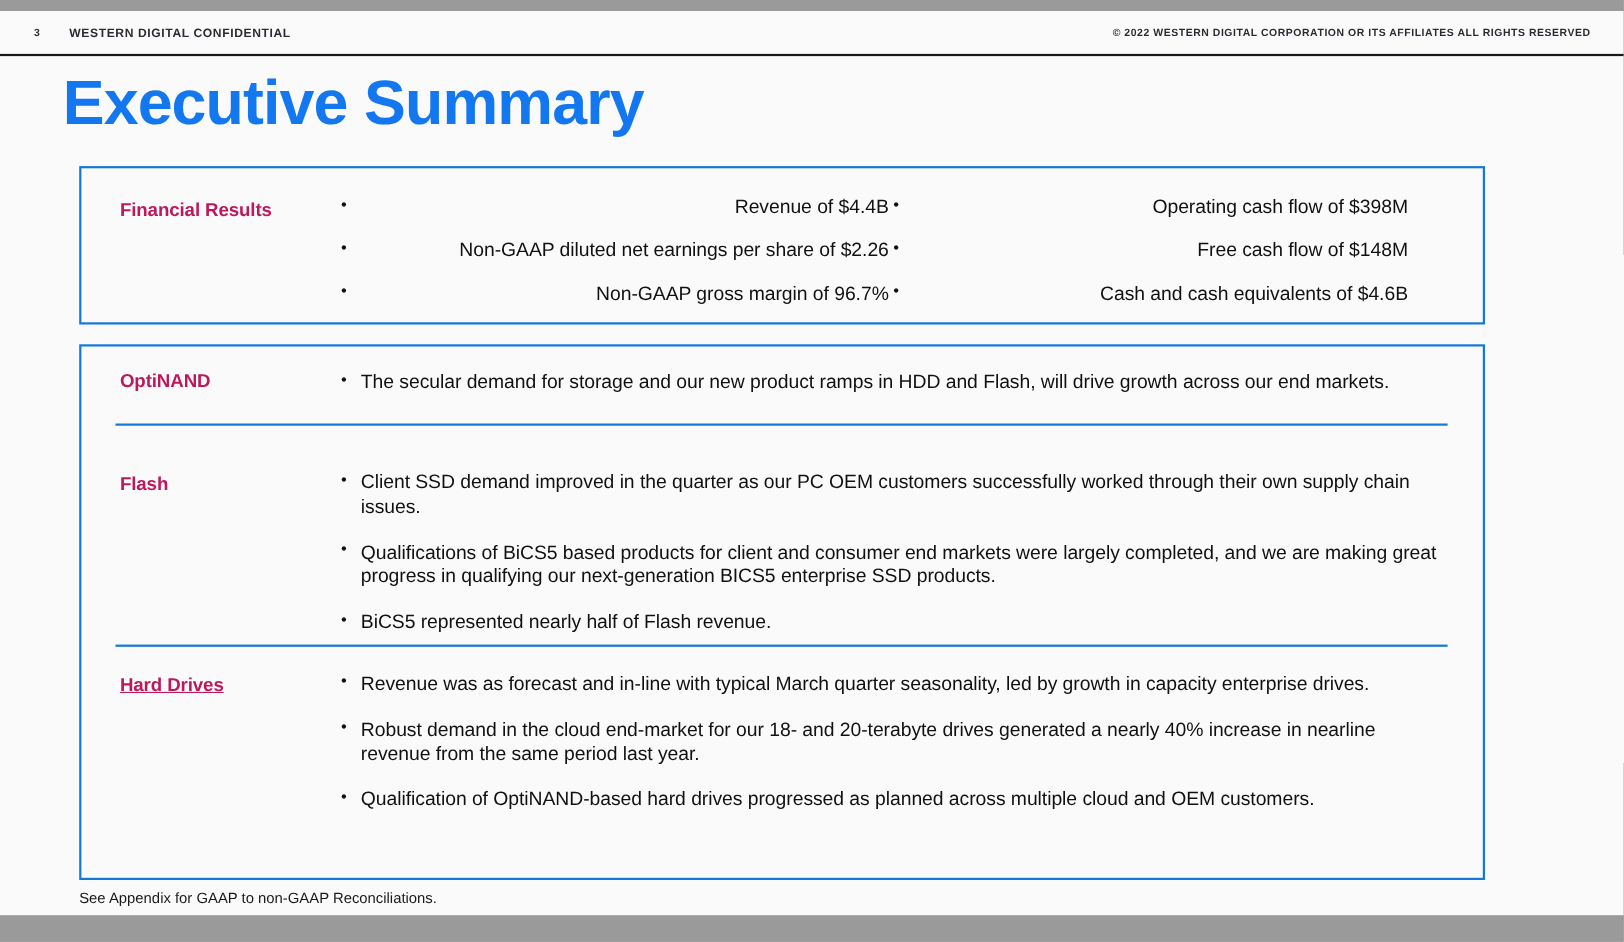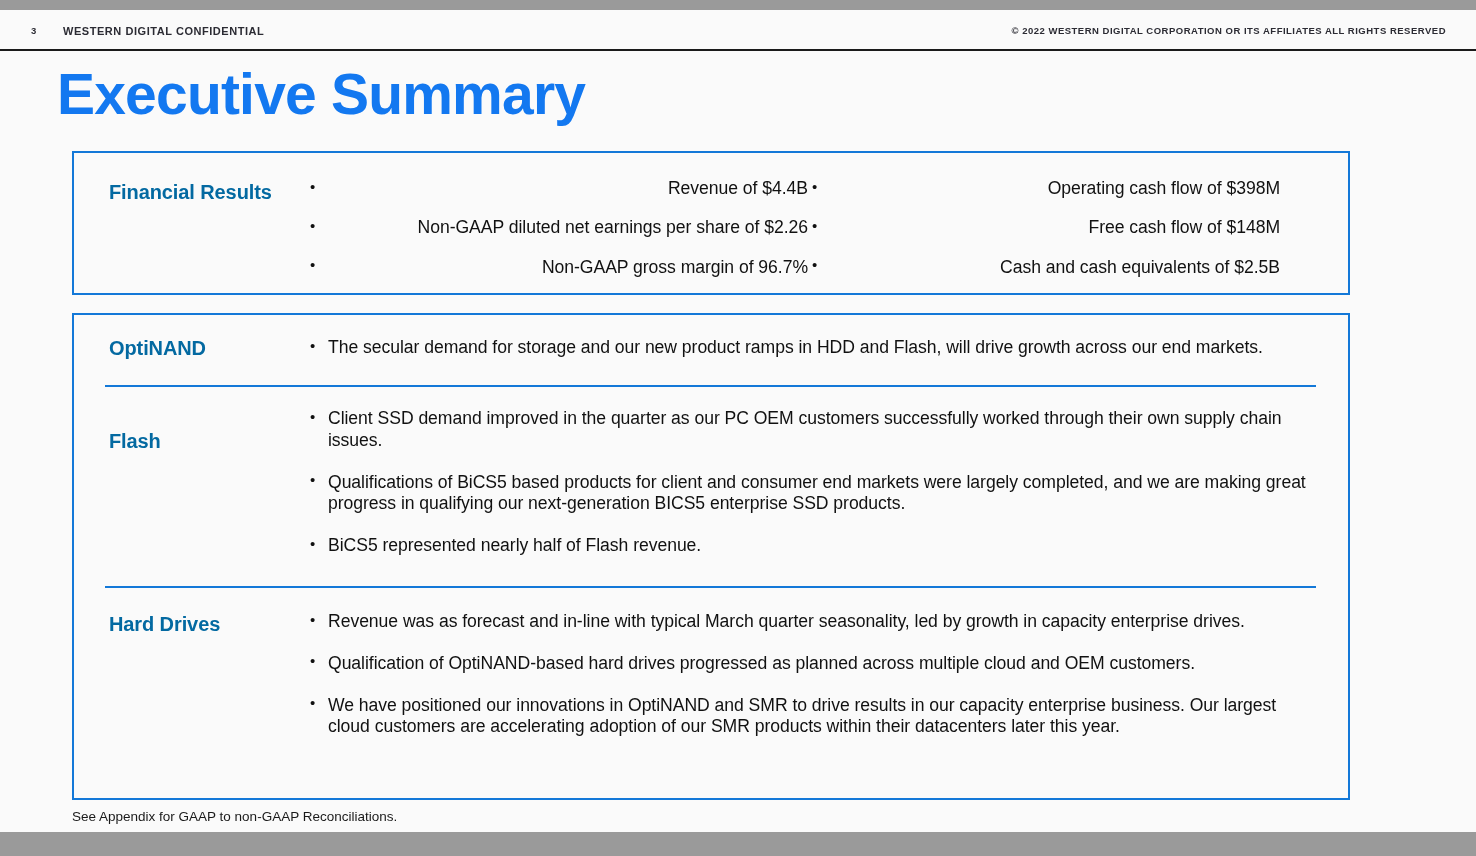--- a/index.html
+++ b/index.html
@@ -97,23 +97,23 @@
   }
   #panel-segments {
     left: 72px;
     top: 303px;
     width: 1278px;
     height: 487px;
   }
 
   .row-label {
     position: absolute;
-    font-size: 20px;
-    font-weight: bold;
-    color: #0369a1;
+    font-size: 17px;
+    font-weight: bold;
+    color: #be185d;
     white-space: nowrap;
     letter-spacing: -0.1px;
   }
 
   .bullet-list {
     position: absolute;
     margin: 0;
     padding: 0;
     list-style: none;
   }
@@ -136,24 +136,24 @@
 
   
   #fin-col-left  { left: 308px; top: 168px; width: 500px; }
   #fin-col-right { left: 810px; top: 168px; width: 470px; }
   #fin-col-left li, #fin-col-right li { margin-bottom: 17.5px; text-align: right; }
   #label-financial { left: 109px; top: 171px; }
 
   
   #label-corporate  { left: 109px; top: 327px; }
   #label-flash      { left: 109px; top: 420px; }
-  #label-harddrives { left: 109px; top: 603px; }
+  #label-harddrives { left: 109px; top: 603px; text-decoration: underline; }
 
   #list-corporate  { left: 308px; top: 327px; width: 1020px; }
-  #list-flash      { left: 308px; top: 398px; width: 1010px; }
+  #list-flash      { left: 308px; top: 418px; width: 1010px; }
   #list-harddrives { left: 308px; top: 601px; width: 1010px; }
 
   #list-flash li      { margin-bottom: 20px; }
   #list-harddrives li { margin-bottom: 20px; }
 
   .divider {
     position: absolute;
     left: 105px;
     width: 1211px;
     height: 2px;
@@ -188,21 +188,21 @@
     <div class="panel" id="panel-financial"></div>
     <div class="row-label" id="label-financial">Financial Results</div>
     <ul class="bullet-list" id="fin-col-left">
       <li>Revenue of $4.4B</li>
       <li>Non-GAAP diluted net earnings per share of $2.26</li>
       <li>Non-GAAP gross margin of 96.7%</li>
     </ul>
     <ul class="bullet-list" id="fin-col-right">
       <li>Operating cash flow of $398M</li>
       <li>Free cash flow of $148M</li>
-      <li>Cash and cash equivalents of $2.5B</li>
+      <li>Cash and cash equivalents of $4.6B</li>
     </ul>
 
     <div class="panel" id="panel-segments"></div>
 
     <div class="row-label" id="label-corporate">OptiNAND</div>
     <ul class="bullet-list" id="list-corporate">
       <li>The secular demand for storage and our new product ramps in HDD and Flash, will drive growth across our end markets.</li>
     </ul>
 
     <div class="divider" id="divider-1"></div>
@@ -212,20 +212,20 @@
       <li>Client SSD demand improved in the quarter as our PC OEM customers successfully worked through their own supply chain issues.</li>
       <li>Qualifications of BiCS5 based products for client and consumer end markets were largely completed, and we are making great progress in qualifying our next-generation BICS5 enterprise SSD products.</li>
       <li>BiCS5 represented nearly half of Flash revenue.</li>
     </ul>
 
     <div class="divider" id="divider-2"></div>
 
     <div class="row-label" id="label-harddrives">Hard Drives</div>
     <ul class="bullet-list" id="list-harddrives">
       <li>Revenue was as forecast and in-line with typical March quarter seasonality, led by growth in capacity enterprise drives.</li>
+      <li>Robust demand in the cloud end-market for our 18- and 20-terabyte drives generated a nearly 40% increase in nearline revenue from the same period last year.</li>
       <li>Qualification of OptiNAND-based hard drives progressed as planned across multiple cloud and OEM customers.</li>
-      <li>We have positioned our innovations in OptiNAND and SMR to drive results in our capacity enterprise business. Our largest cloud customers are accelerating adoption of our SMR products within their datacenters later this year.</li>
     </ul>
 
     <div class="footnote">See Appendix for GAAP to non-GAAP Reconciliations.</div>
 
   </div>
 </div>
 
 </body></html>

